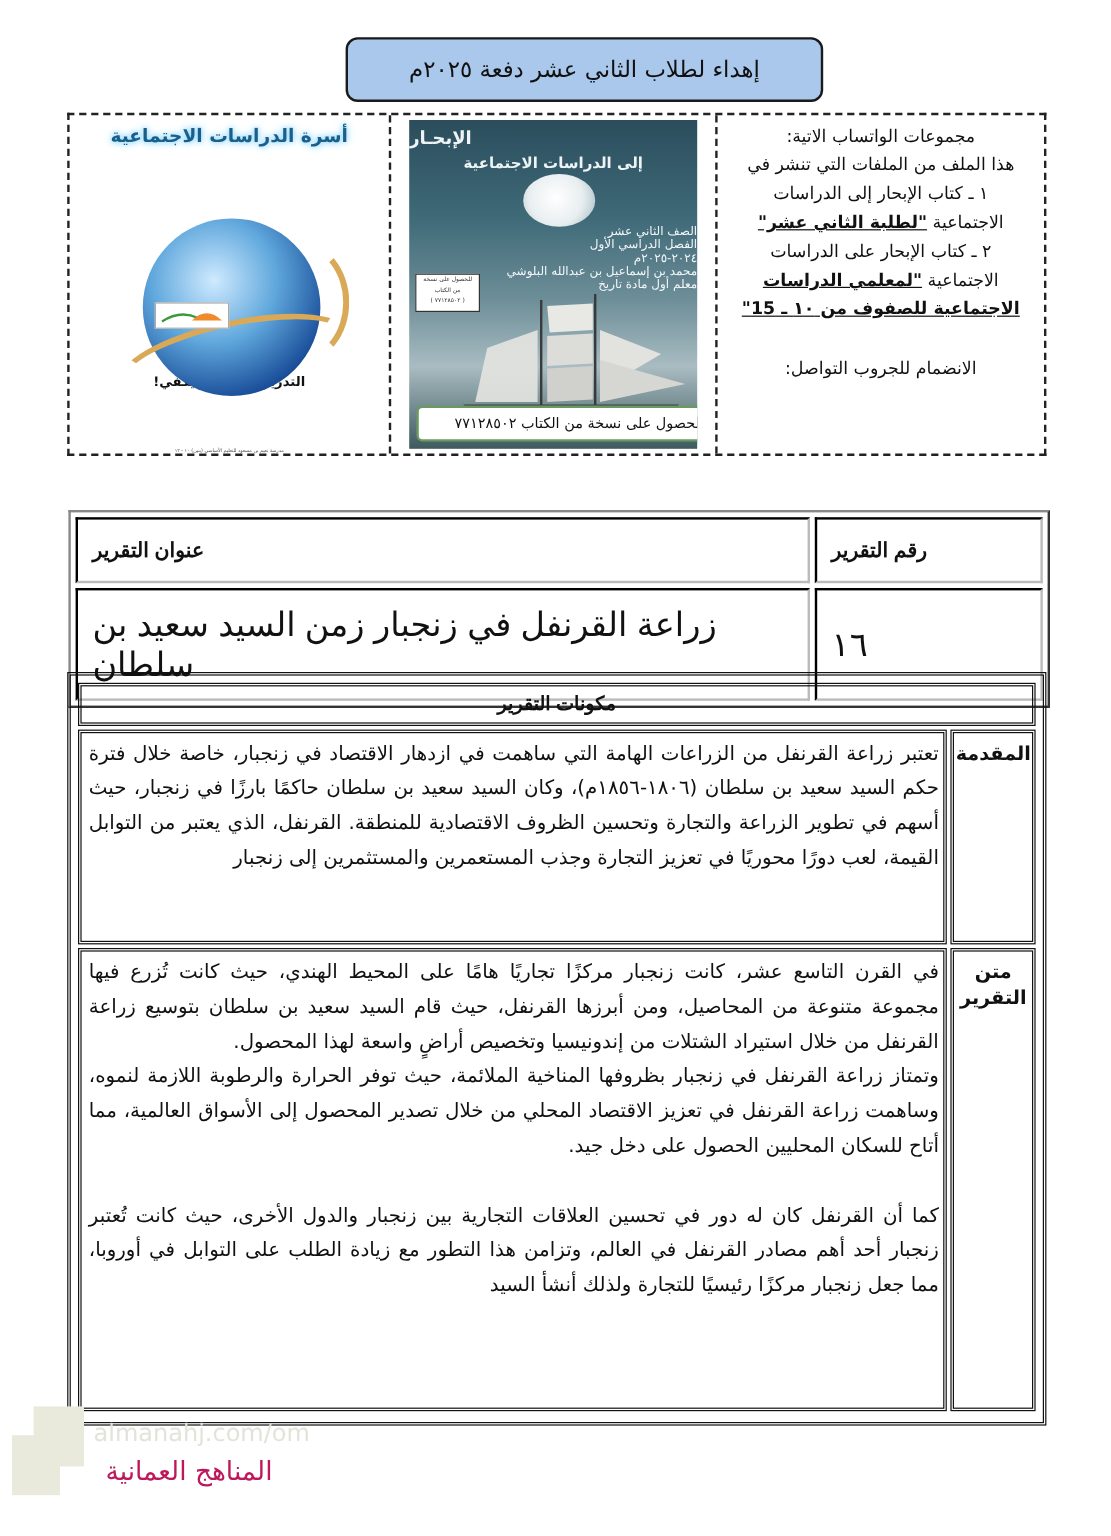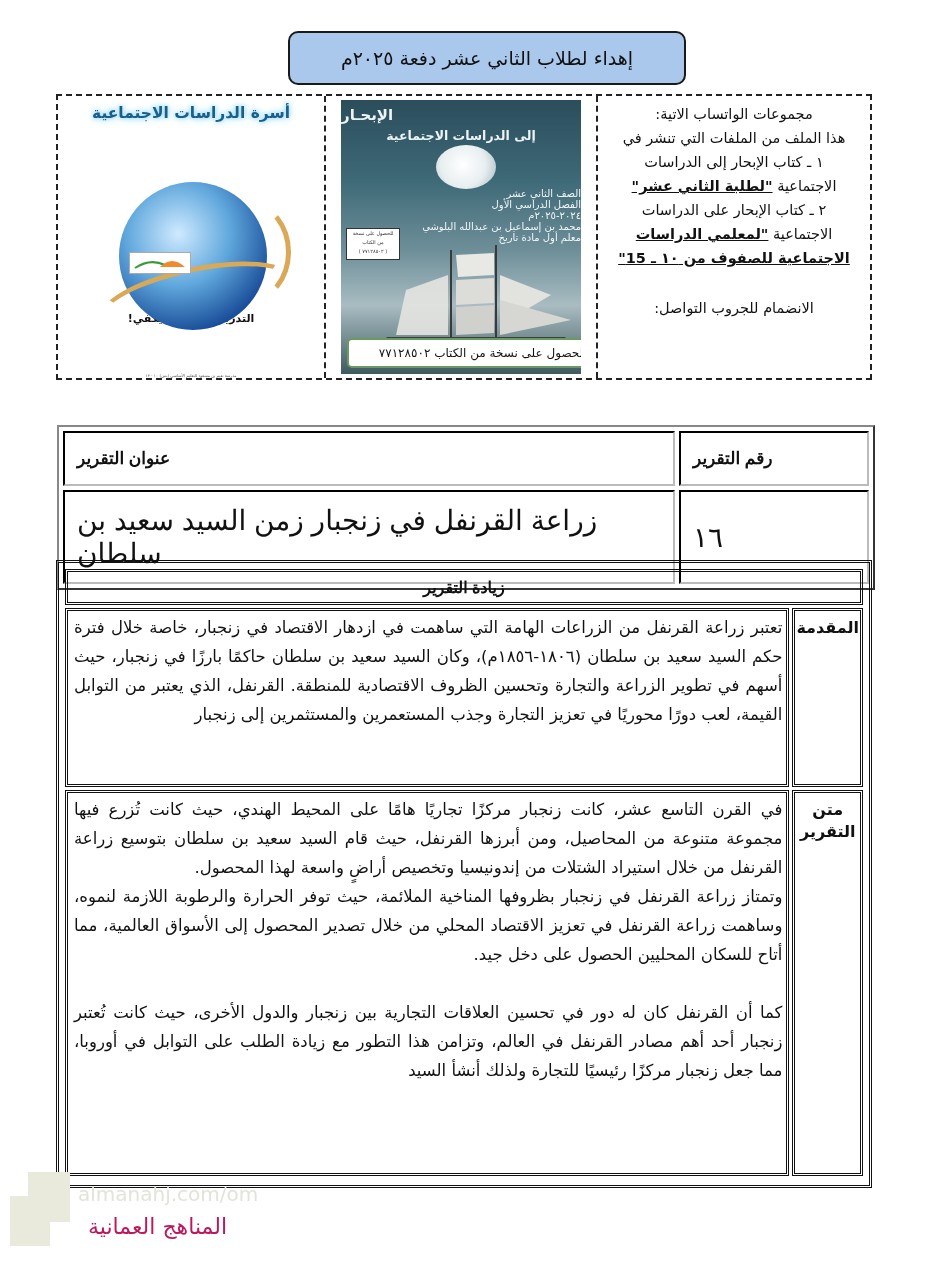--- a/index.html
+++ b/index.html
@@ -170,21 +170,21 @@
     <td class="numcol">١٦</td>
     <td>زراعة القرنفل في زنجبار زمن السيد سعيد بن سلطان</td>
   </tr>
 </tbody>
   </table>
 
 <div class="t2wrap">
   <table class="t2">
     <tbody>
         <tr>
-      <td class="cap" colspan="2">زيادة التقرير</td>
+      <td class="cap" colspan="2">مكونات التقرير</td>
     </tr>
     <tr>
       <td class="lbl" style="height:166px;">المقدمة</td>
       <td class="body">
         <p>تعتبر زراعة القرنفل من الزراعات الهامة التي ساهمت في ازدهار الاقتصاد في زنجبار، خاصة خلال فترة حكم السيد سعيد بن سلطان (١٨٠٦-١٨٥٦م)، وكان السيد سعيد بن سلطان حاكمًا بارزًا في زنجبار، حيث أسهم في تطوير الزراعة والتجارة وتحسين الظروف الاقتصادية للمنطقة. القرنفل، الذي يعتبر من التوابل القيمة، لعب دورًا محوريًا في تعزيز التجارة وجذب المستعمرين والمستثمرين إلى زنجبار</p>
       </td>
     </tr>
     <tr>
       <td class="lbl">
         <span>متن التقرير</span>

